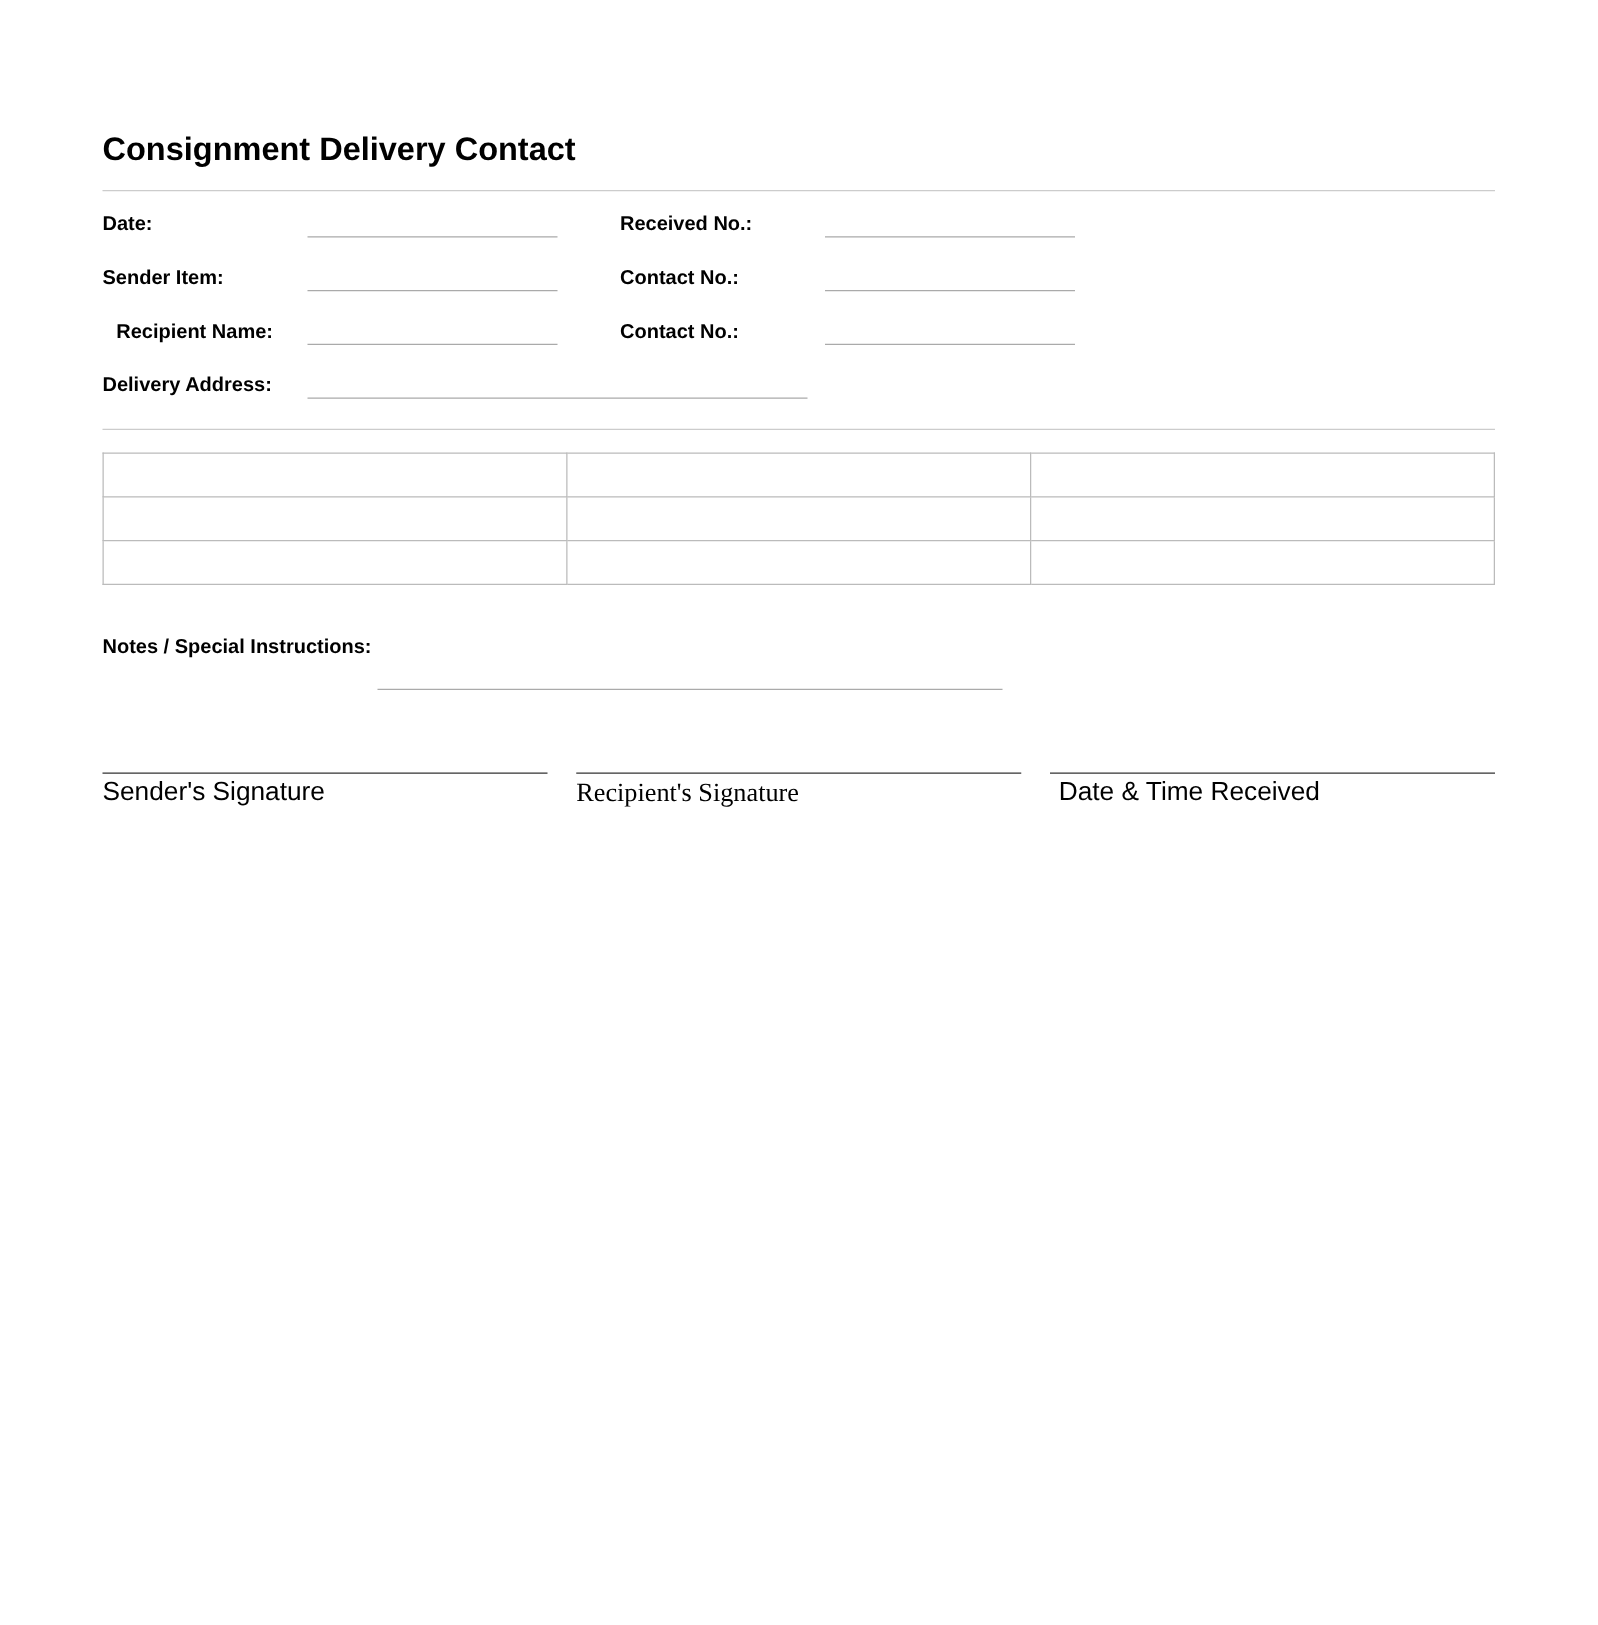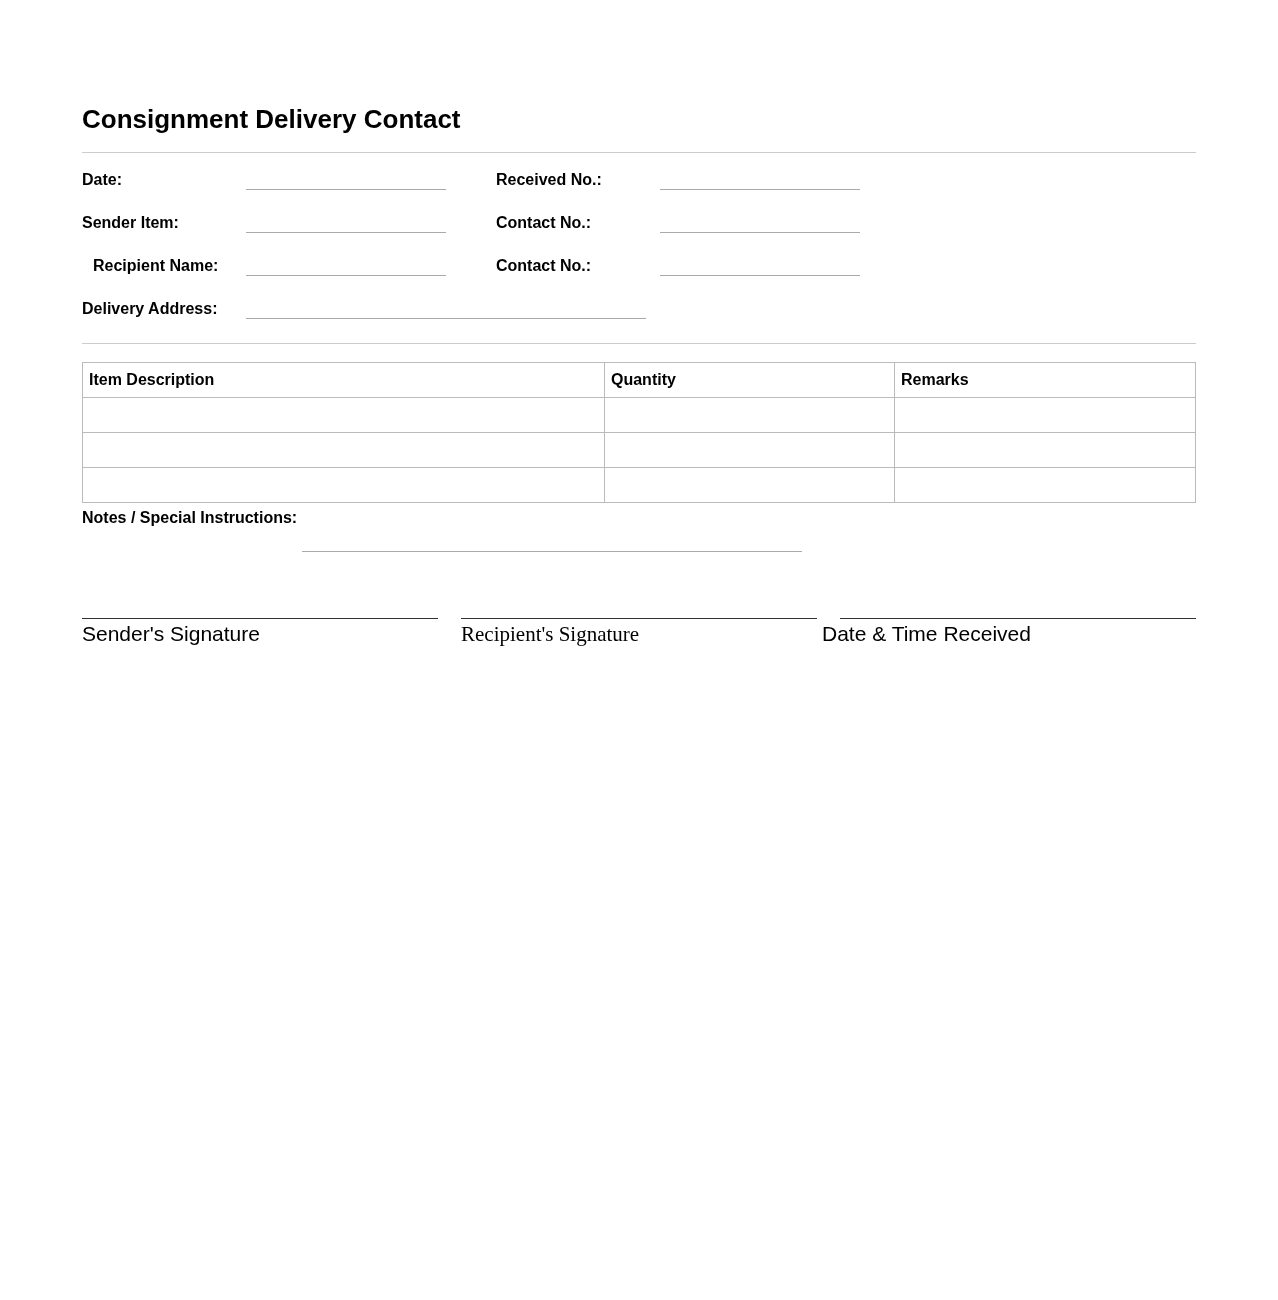--- a/index.html
+++ b/index.html
@@ -37,25 +37,20 @@
   <div class="lbl" style="left:414px;top:256px;">Contact No.:</div>
   <div class="line" style="left:578px;top:275px;width:200px;"></div>
 
   <div class="lbl" style="left:0;top:299px;">Delivery Address:</div>
   <div class="line" style="left:164px;top:318px;width:400px;"></div>
 
   <div class="hr" style="top:343px;"></div>
 
   <table>
     <tbody>
-        <tr>
-      <th style="width:509px;">Item Description</th>
-      <th style="width:277px;">Quantity</th>
-      <th>Remarks</th>
-    </tr>
     <tr>
       <td></td>
       <td></td>
       <td></td>
     </tr>
     <tr>
       <td></td>
       <td></td>
       <td></td>
     </tr>
@@ -68,14 +63,14 @@
     </table>
 
   <div class="lbl" style="left:0;top:508px;">Notes / Special Instructions:</div>
   <div class="line" style="left:220px;top:551px;width:500px;"></div>
 
   <div class="sigline" style="left:0;"></div>
   <div class="siglbl" style="left:0;">Sender's Signature</div>
   <div class="sigline" style="left:379px;"></div>
   <div class="siglbl" style="left:379px;font-family:Liberation Serif, serif;">Recipient's Signature</div>
   <div class="sigline" style="left:758px;"></div>
-  <div class="siglbl" style="left:740px;">Date &amp; Time Received</div>
+  <div class="siglbl" style="left:765px;">Date &amp; Time Received</div>
 </div>
 
 </body></html>

